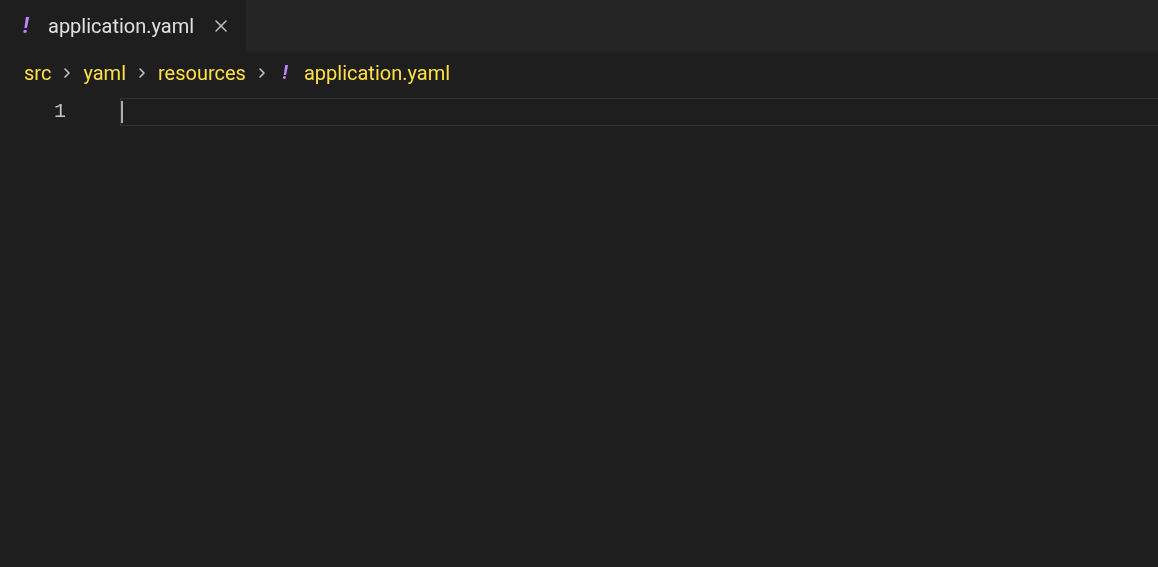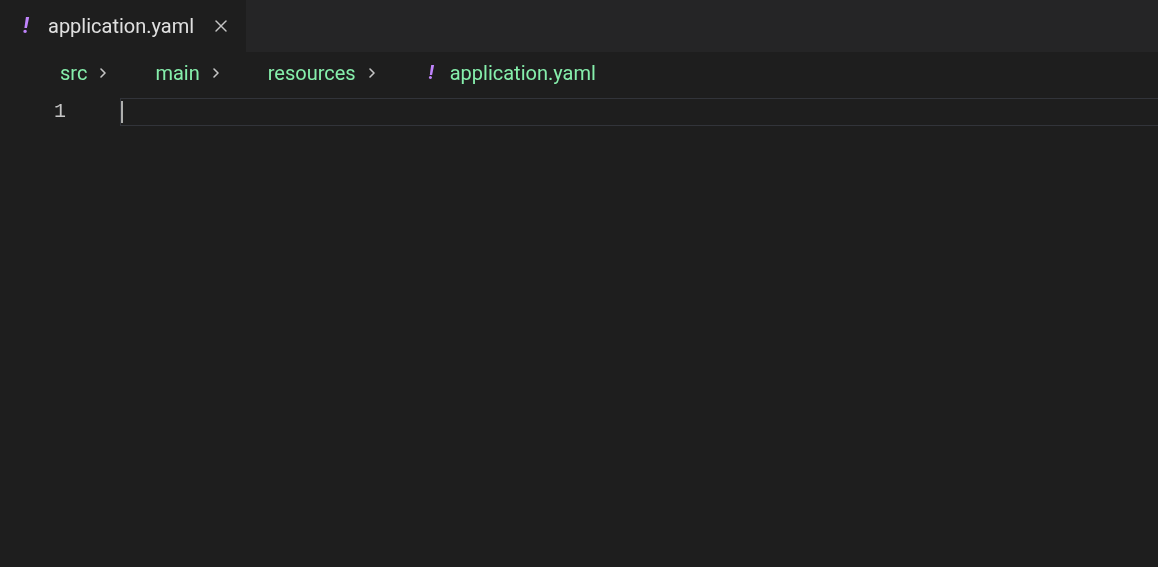--- a/index.html
+++ b/index.html
@@ -52,25 +52,24 @@
   .breadcrumb {
     display: flex;
     align-items: center;
     padding: 8px 24px 6px 24px;
     gap: 8px;
     background: #1e1e1e;
     height: 40px;
   }
   .crumb {
     font-size: 20px;
-    color: #86efac;
+    color: #fde047;
     display: flex;
     align-items: center;
     gap: 8px;
-    margin-left: 36px;
   }
   .crumb .file-icon {
     display: flex;
     align-items: center;
     justify-content: center;
     width: 18px;
     height: 18px;
   }
   .chev {
     display: flex;
@@ -146,21 +145,21 @@
   </div>
 </div>
 
 <div class="breadcrumb">
   <span class="crumb">src</span>
   <span class="chev">
     <svg width="12" height="12" viewBox="0 0 12 12" fill="none" stroke="#c5c5c5" stroke-width="1.6" stroke-linecap="round" stroke-linejoin="round">
         <polyline points="4,2 8,6 4,10"></polyline>
       </svg>
   </span>
-  <span class="crumb">main</span>
+  <span class="crumb">yaml</span>
   <span class="chev">
     <svg width="12" height="12" viewBox="0 0 12 12" fill="none" stroke="#c5c5c5" stroke-width="1.6" stroke-linecap="round" stroke-linejoin="round">
         <polyline points="4,2 8,6 4,10"></polyline>
       </svg>
   </span>
   <span class="crumb">resources</span>
   <span class="chev">
     <svg width="12" height="12" viewBox="0 0 12 12" fill="none" stroke="#c5c5c5" stroke-width="1.6" stroke-linecap="round" stroke-linejoin="round">
         <polyline points="4,2 8,6 4,10"></polyline>
       </svg>

